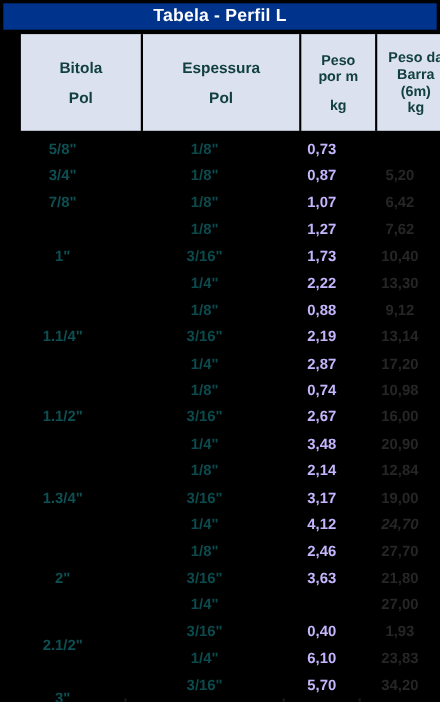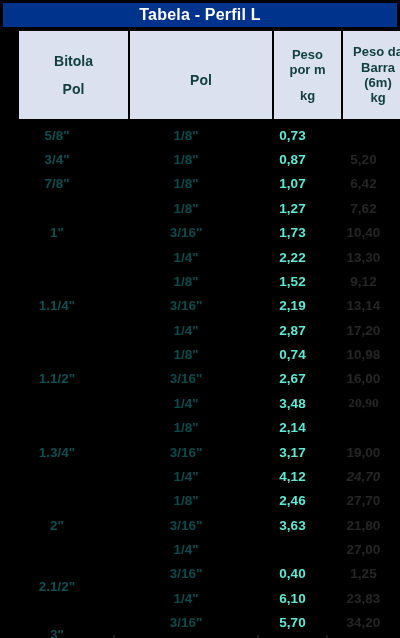--- a/index.html
+++ b/index.html
@@ -104,21 +104,21 @@
     align-items: center;
     justify-content: center;
     font-size: 13.5px;
     font-weight: bold;
     box-sizing: border-box;
     overflow: hidden;
     white-space: nowrap;
   }
   .cell.bitola   { color: #0D4F52; }
   .cell.espes    { color: #0B4A4D; }
-  .cell.peso     { color: #5eead4; }
+  .cell.peso     { color: #c4b5fd; }
   .cell.barra    { color: #262626; font-weight: bold; }
 
   .cell.bitola.group {
     align-items: center;
   }
 
   
   .bottom-ticks {
     position: absolute;
     left: 0;
@@ -143,20 +143,21 @@
 
   <div class="header-rule-top"></div>
 
   <div class="header-band">
     <div class="hcell c1">
       <span class="h-main">Bitola</span>
       <span class="h-gap"></span>
       <span class="h-unit">Pol</span>
     </div>
     <div class="hcell c2">
+      <span class="h-main">Espessura</span>
       <span class="h-gap"></span>
       <span class="h-unit">Pol</span>
     </div>
     <div class="hcell c3">
       <span class="h-stack">Peso</span>
       <span class="h-stack">por m</span>
       <span class="h-gap"></span>
       <span class="h-unit">kg</span>
     </div>
     <div class="hcell c4">
@@ -187,61 +188,62 @@
       <div class="cell peso" style="grid-area: 4 / 3;">1,27</div>
       <div class="cell barra" style="grid-area: 4 / 4;">7,62</div>
       <div class="cell espes" style="grid-area: 5 / 2;">3/16"</div>
       <div class="cell peso" style="grid-area: 5 / 3;">1,73</div>
       <div class="cell barra" style="grid-area: 5 / 4;">10,40</div>
       <div class="cell espes" style="grid-area: 6 / 2;">1/4"</div>
       <div class="cell peso" style="grid-area: 6 / 3;">2,22</div>
       <div class="cell barra" style="grid-area: 6 / 4;">13,30</div>
       <div class="cell bitola group" style="grid-area: 7 / 1 / span 3;">1.1/4"</div>
       <div class="cell espes" style="grid-area: 7 / 2;">1/8"</div>
-      <div class="cell peso" style="grid-area: 7 / 3;">1,52</div>
+      <div class="cell peso" style="grid-area: 7 / 3;">0,88</div>
       <div class="cell barra" style="grid-area: 7 / 4;">9,12</div>
       <div class="cell espes" style="grid-area: 8 / 2;">3/16"</div>
       <div class="cell peso" style="grid-area: 8 / 3;">2,19</div>
       <div class="cell barra" style="grid-area: 8 / 4;">13,14</div>
       <div class="cell espes" style="grid-area: 9 / 2;">1/4"</div>
       <div class="cell peso" style="grid-area: 9 / 3;">2,87</div>
       <div class="cell barra" style="grid-area: 9 / 4;">17,20</div>
       <div class="cell bitola group" style="grid-area: 10 / 1 / span 3;">1.1/2"</div>
       <div class="cell espes" style="grid-area: 10 / 2;">1/8"</div>
       <div class="cell peso" style="grid-area: 10 / 3;">0,74</div>
       <div class="cell barra" style="grid-area: 10 / 4;">10,98</div>
       <div class="cell espes" style="grid-area: 11 / 2;">3/16"</div>
       <div class="cell peso" style="grid-area: 11 / 3;">2,67</div>
       <div class="cell barra" style="grid-area: 11 / 4;">16,00</div>
       <div class="cell espes" style="grid-area: 12 / 2;">1/4"</div>
       <div class="cell peso" style="grid-area: 12 / 3;">3,48</div>
-      <div class="cell barra" style="grid-area: 12 / 4; font-family: Liberation Serif, serif;">20,90</div>
+      <div class="cell barra" style="grid-area: 12 / 4;">20,90</div>
       <div class="cell bitola group" style="grid-area: 13 / 1 / span 3;">1.3/4"</div>
       <div class="cell espes" style="grid-area: 13 / 2;">1/8"</div>
       <div class="cell peso" style="grid-area: 13 / 3;">2,14</div>
+      <div class="cell barra" style="grid-area: 13 / 4;">12,84</div>
       <div class="cell espes" style="grid-area: 14 / 2;">3/16"</div>
       <div class="cell peso" style="grid-area: 14 / 3;">3,17</div>
       <div class="cell barra" style="grid-area: 14 / 4;">19,00</div>
       <div class="cell espes" style="grid-area: 15 / 2;">1/4"</div>
       <div class="cell peso" style="grid-area: 15 / 3;">4,12</div>
       <div class="cell barra" style="grid-area: 15 / 4; font-style: italic;">24,70</div>
       <div class="cell bitola group" style="grid-area: 16 / 1 / span 3;">2"</div>
       <div class="cell espes" style="grid-area: 16 / 2;">1/8"</div>
       <div class="cell peso" style="grid-area: 16 / 3;">2,46</div>
       <div class="cell barra" style="grid-area: 16 / 4;">27,70</div>
       <div class="cell espes" style="grid-area: 17 / 2;">3/16"</div>
       <div class="cell peso" style="grid-area: 17 / 3;">3,63</div>
       <div class="cell barra" style="grid-area: 17 / 4;">21,80</div>
       <div class="cell espes" style="grid-area: 18 / 2;">1/4"</div>
       <div class="cell peso" style="grid-area: 18 / 3; margin-top: 48px;">4,50</div>
       <div class="cell barra" style="grid-area: 18 / 4;">27,00</div>
       <div class="cell bitola group" style="grid-area: 19 / 1 / span 2;">2.1/2"</div>
       <div class="cell espes" style="grid-area: 19 / 2;">3/16"</div>
       <div class="cell peso" style="grid-area: 19 / 3;">0,40</div>
-      <div class="cell barra" style="grid-area: 19 / 4;">1,25</div>
+      <div class="cell barra" style="grid-area: 19 / 4;">1,93</div>
       <div class="cell espes" style="grid-area: 20 / 2;">1/4"</div>
       <div class="cell peso" style="grid-area: 20 / 3;">6,10</div>
       <div class="cell barra" style="grid-area: 20 / 4;">23,83</div>
       <div class="cell bitola group" style="grid-area: 21 / 1 / span 2;">3"</div>
       <div class="cell espes" style="grid-area: 21 / 2;">3/16"</div>
       <div class="cell peso" style="grid-area: 21 / 3;">5,70</div>
       <div class="cell barra" style="grid-area: 21 / 4;">34,20</div>
       <div class="cell espes" style="grid-area: 22 / 2;">1/4"</div>
       <div class="cell peso" style="grid-area: 22 / 3;">7,50</div>
       <div class="cell barra" style="grid-area: 22 / 4;">45,00</div>

